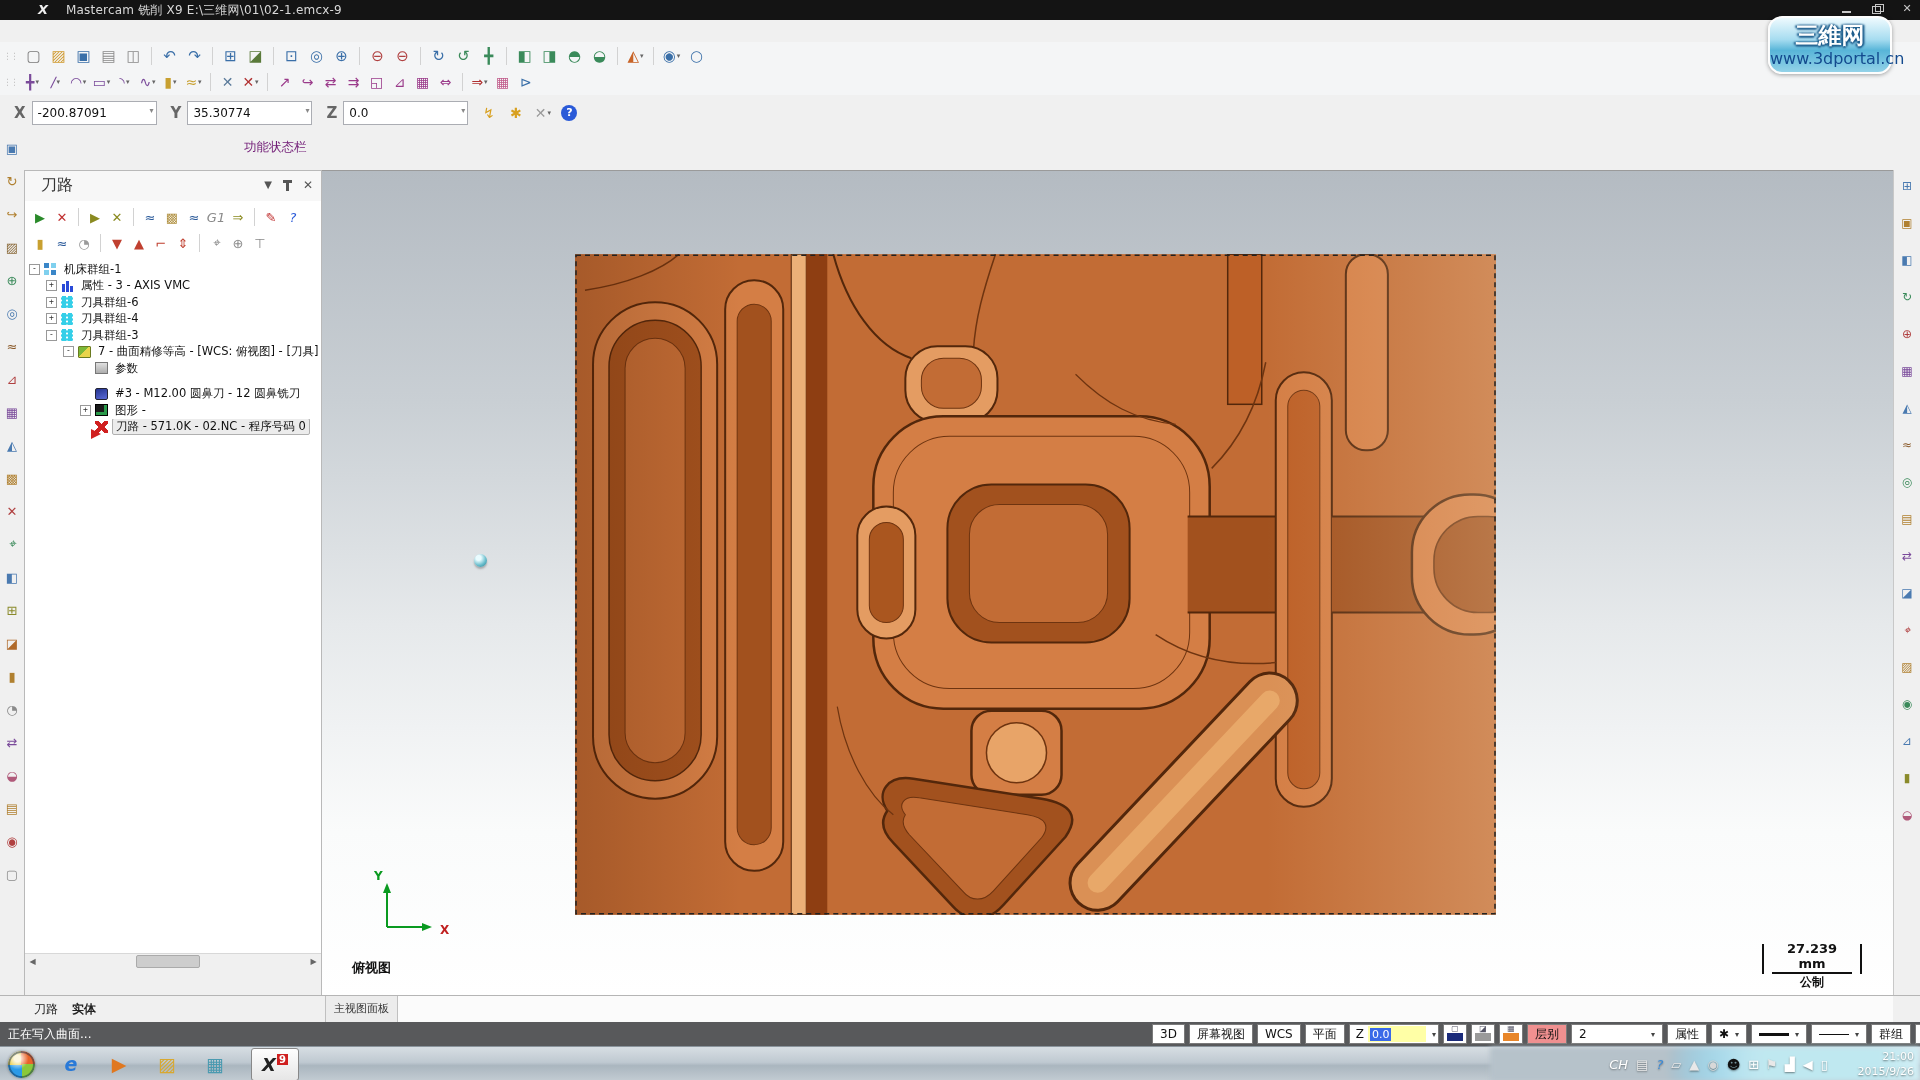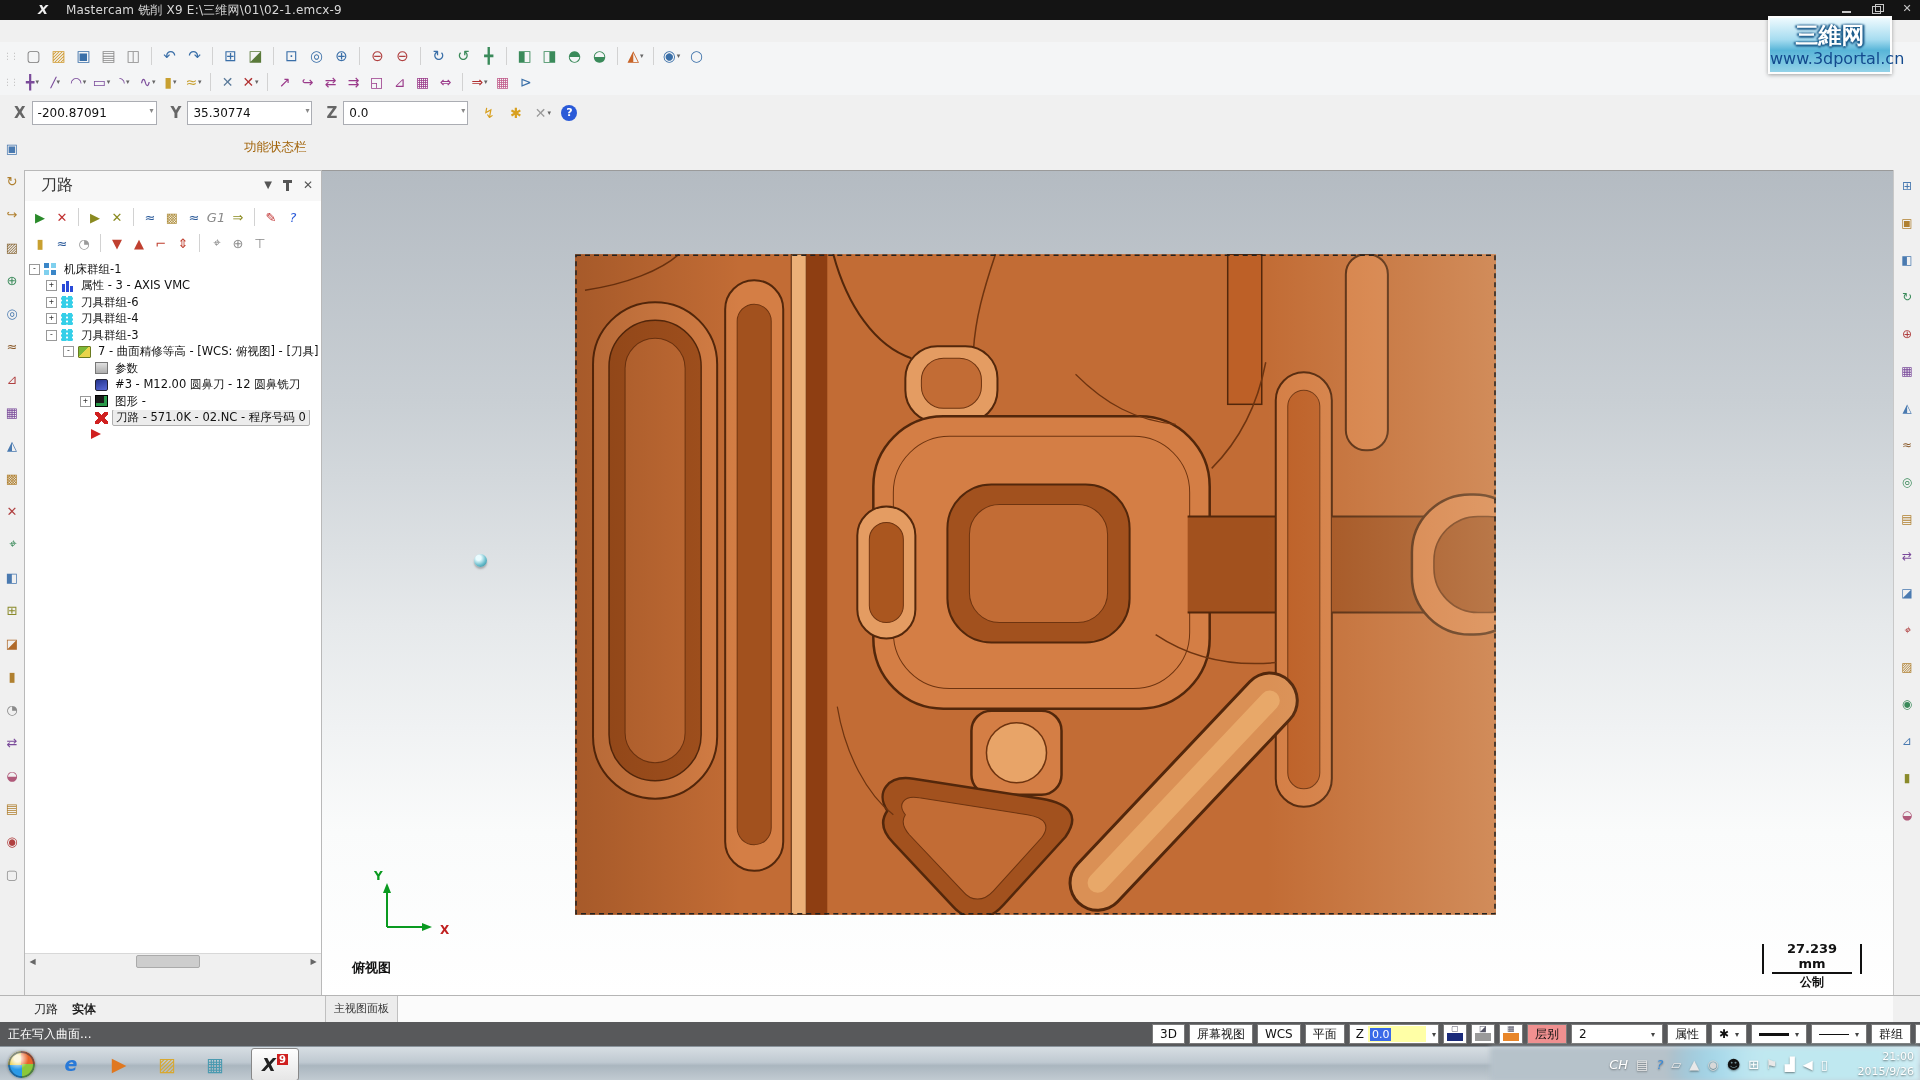--- a/index.html
+++ b/index.html
@@ -39,21 +39,21 @@
     display:flex;align-items:center;}
   .coord-label{font-size:15px;font-weight:bold;color:#666;margin:0 6px 0 14px;}
   .coord-field{width:118px;height:22px;background:#fff;border:1px solid #abadb3;display:flex;
     align-items:center;font-size:12px;color:#111;padding-left:5px;position:relative;}
   .coord-field .dd-arrow{position:absolute;right:2px;top:4px;font-size:8px;color:#888;}
   .coord-icons{display:flex;align-items:center;margin-left:8px;gap:2px;}
   .coord-icons .tb-icon{font-size:14px;}
   .help-round{width:16px;height:16px;border-radius:50%;background:#2a5ad8;color:#fff;font-size:11px;
     font-weight:bold;display:flex;align-items:center;justify-content:center;}
 
-  #func-label{position:absolute;left:244px;top:139px;font-size:12.5px;color:#a16207;}
+  #func-label{position:absolute;left:244px;top:139px;font-size:12.5px;color:#701a75;}
 
   
   #left-strip{position:absolute;left:0;top:140px;width:24px;display:flex;flex-direction:column;
     align-items:center;gap:17px;}
   #left-strip .tb-icon{width:18px;height:16px;font-size:13px;}
 
   
   #panel{position:absolute;left:24px;top:170px;width:298px;height:825px;background:#fff;
     border:1px solid #b9b9b9;box-sizing:border-box;}
   #panel-header{position:absolute;left:0;top:0;width:100%;height:30px;background:#f7f7f7;}
@@ -181,21 +181,21 @@
   #x9-btn{width:46px;height:31px;margin-top:1px;background:linear-gradient(#fefefe,#e6e6e6);
     border:1px solid #888;border-radius:3px;display:flex;align-items:center;justify-content:center;flex:none;}
   #x9-btn .x{font-size:18px;font-weight:bold;font-style:italic;color:#222;}
   #x9-btn .nine{font-size:10px;font-weight:bold;color:#fff;background:#d02020;padding:0 2px;margin:-10px 0 0 1px;}
   #tray{position:absolute;right:92px;top:0;height:34px;display:flex;align-items:center;gap:8px;}
   .tray-icon{font-size:13px;color:var(--c,#fff);text-shadow:0 1px 2px rgba(0,0,0,.45);flex:none;}
   #clock{position:absolute;right:6px;top:2px;text-align:right;color:#fff;font-size:11px;line-height:15px;
     text-shadow:0 1px 2px rgba(0,0,0,.5);}
 
   
-  #watermark{position:absolute;left:1768px;top:16px;width:124px;height:58px;border-radius:0;
+  #watermark{position:absolute;left:1768px;top:16px;width:124px;height:58px;border-radius:14px;
     background:linear-gradient(180deg,#eefafe 0%,#a6dcf0 40%,#58b5d8 60%,#93d2e8 100%);
     border:2px solid #fdfdfd;box-shadow:0 1px 4px rgba(0,0,0,.35);text-align:center;box-sizing:border-box;}
   #wm-line1{font-size:23px;font-weight:bold;color:#fff;margin-top:2px;
     text-shadow:0 0 2px #1a5a8a,0 2px 2px #1a5a8a,2px 0 2px #1a5a8a,-2px 0 2px #1a5a8a;}
   #wm-line2{font-size:16px;color:#134a8e;margin-top:-2px;}
 </style>
 </head>
 <body>
 
 <div id="app">
@@ -606,21 +606,21 @@
           <span class="tree-icon operation-folder-icon"></span>
           <span class="tree-label">7 - 曲面精修等高 - [WCS: 俯视图] - [刀具]</span>
         </div>
 
         <div class="tree-row" style="margin-left: 51px;">
           <span class="expander" style="visibility: hidden;"></span>
           <span class="tree-icon parameters-icon"></span>
           <span class="tree-label">参数</span>
         </div>
 
-        <div class="tree-row" style="margin-left: 51px;">
+        <div class="tree-row" style="margin-left: 51px; margin-top: 9px;">
           <span class="expander" style="visibility: hidden;"></span>
           <span class="tree-icon tool-icon"></span>
           <span class="tree-label">#3 - M12.00 圆鼻刀 - 12 圆鼻铣刀</span>
         </div>
 
         <div class="tree-row" style="margin-left: 51px;">
           <span class="expander">+</span>
           <span class="tree-icon geometry-icon"></span>
           <span class="tree-label">图形 -</span>
         </div>

